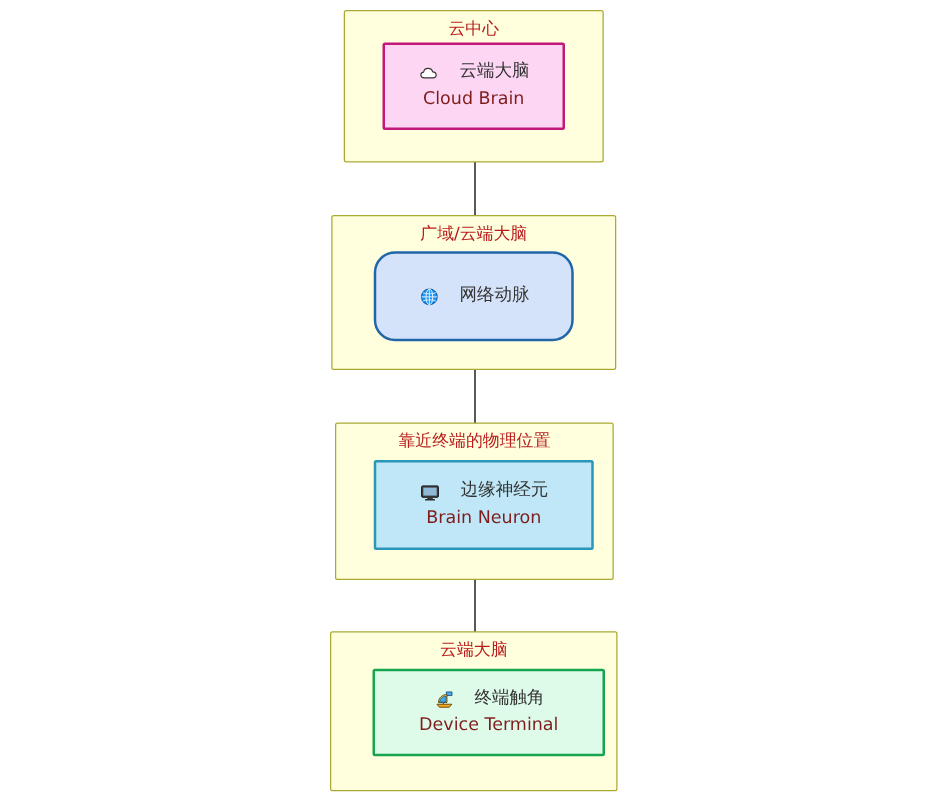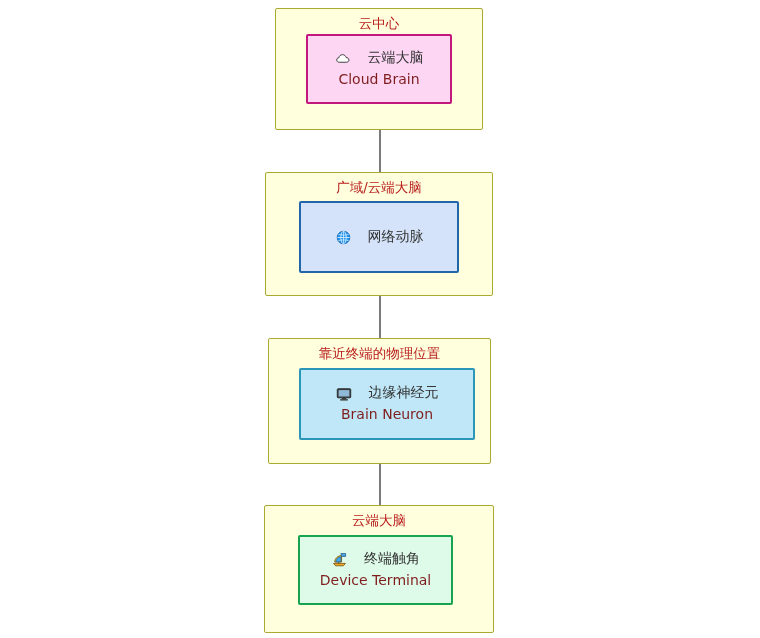--- a/index.html
+++ b/index.html
@@ -130,21 +130,21 @@
         </svg>
       </span>
       <span>云端大脑</span>
     </div>
     <div class="node-line-en">Cloud Brain</div>
   </div>
 
   <div class="cluster" style="left:265px; top:172px; width:228px; height:124px;">
     <div class="cluster-label">广域/云端大脑</div>
   </div>
-  <div class="node network" style="left:299px; top:201px; width:160px; height:72px;">
+  <div class="node network" style="left:299px; top:201px; width:160px; height:72px;border-radius:17px;">
     <div class="node-line-cn">
       <span class="node-icon">
         <svg width="15" height="15" viewBox="0 0 20 20" aria-hidden="true">
           <circle cx="10" cy="10" r="8.4" fill="#2196f3" stroke="#0d5fa8" stroke-width="1.1"></circle>
           <ellipse cx="10" cy="10" rx="3.6" ry="8.4" fill="none" stroke="#ffffff" stroke-width="0.9"></ellipse>
           <line x1="1.6" y1="10" x2="18.4" y2="10" stroke="#ffffff" stroke-width="0.9"></line>
           <path d="M3.1,5.6 C6,7.2 14,7.2 16.9,5.6" fill="none" stroke="#ffffff" stroke-width="0.8"></path>
           <path d="M3.1,14.4 C6,12.8 14,12.8 16.9,14.4" fill="none" stroke="#ffffff" stroke-width="0.8"></path>
           <line x1="10" y1="1.6" x2="10" y2="18.4" stroke="#ffffff" stroke-width="0.8"></line>
         </svg>
@@ -167,21 +167,21 @@
         </svg>
       </span>
       <span>边缘神经元</span>
     </div>
     <div class="node-line-en">Brain Neuron</div>
   </div>
 
   <div class="cluster" style="left:264px; top:505px; width:230px; height:128px;">
     <div class="cluster-label">云端大脑</div>
   </div>
-  <div class="node device" style="left:298px; top:535px; width:155px; height:70px;">
+  <div class="node device" style="left:298px; top:535px; width:186px; height:70px;">
     <div class="node-line-cn">
       <span class="node-icon">
         <svg width="17" height="17" viewBox="0 0 20 20" aria-hidden="true">
           <path d="M3.0,14.6 L17.0,14.6 L14.6,17.4 L5.4,17.4 Z" fill="#f5a623" stroke="#6b4a00" stroke-width="0.9" stroke-linejoin="round"></path>
           <path d="M4.4,13.0 C4.4,8.6 8.2,5.4 12.4,5.4 L12.4,13.0 Z" fill="#ffd24d" stroke="#6b4a00" stroke-width="0.9" stroke-linejoin="round"></path>
           <path d="M5.6,12.6 C5.6,9.4 8.6,6.9 11.6,6.9 L11.6,12.6 Z" fill="#3fa9f5" stroke="#1c4f7a" stroke-width="0.7"></path>
           <path d="M11.6,3.0 L17.2,3.0 L17.2,6.4 L12.6,6.4 Z" fill="#4aa8e8" stroke="#1c4f7a" stroke-width="0.8" stroke-linejoin="round"></path>
           <line x1="9.0" y1="13.0" x2="9.0" y2="14.6" stroke="#6b4a00" stroke-width="1"></line>
         </svg>
       </span>

